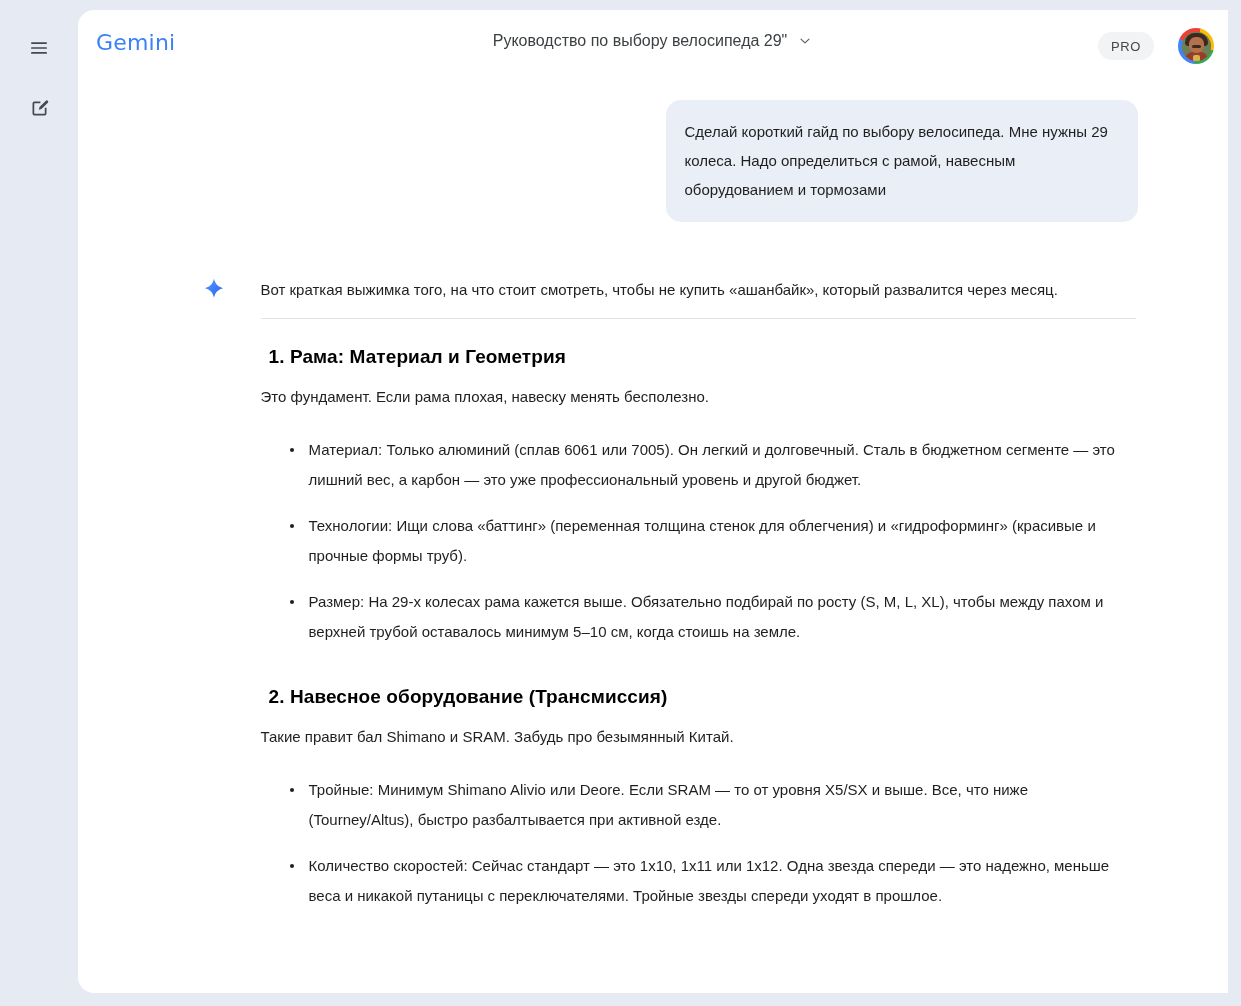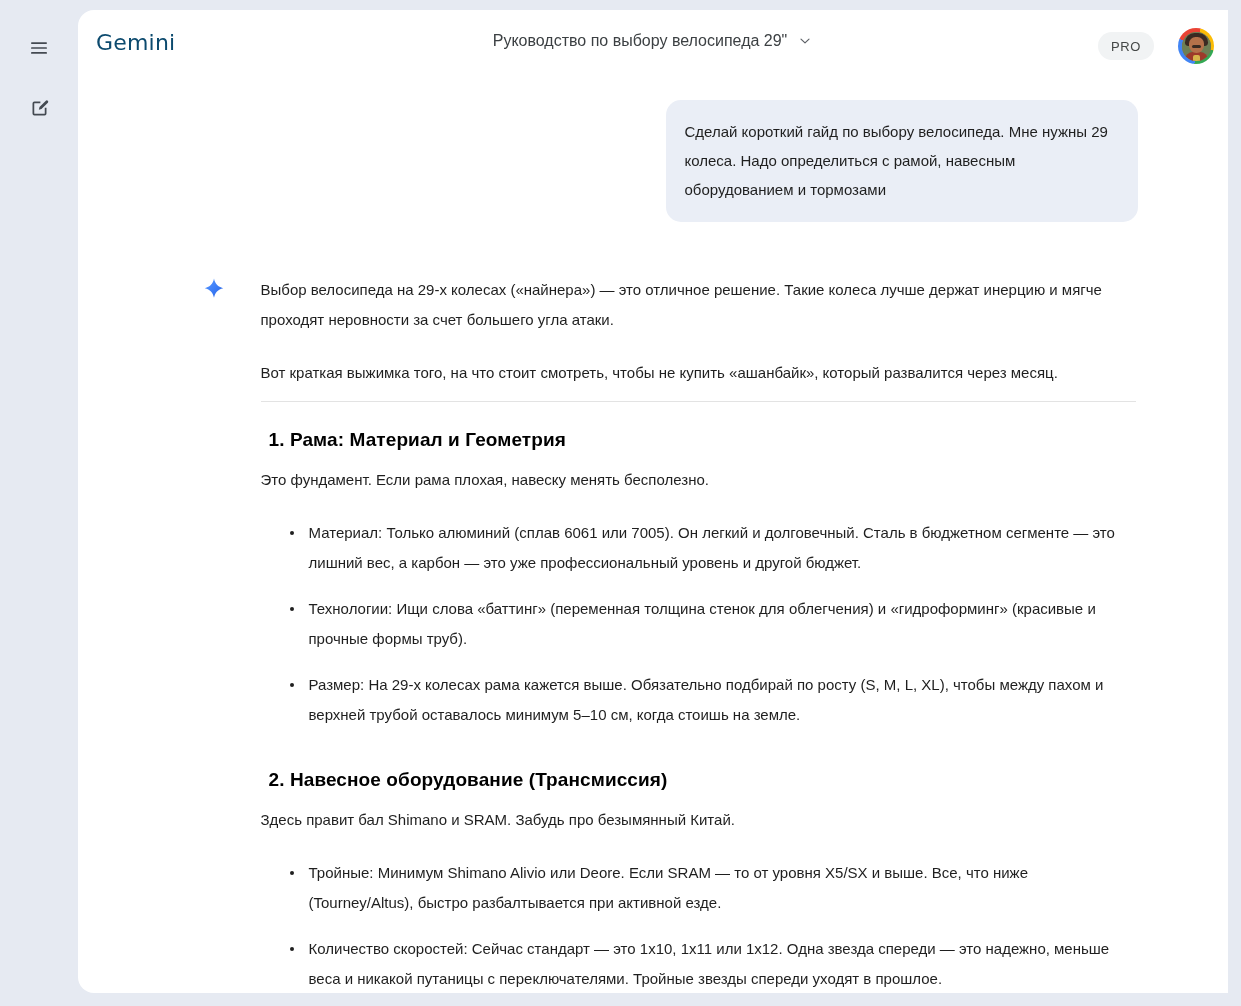--- a/index.html
+++ b/index.html
@@ -71,21 +71,21 @@
     display: flex;
     align-items: center;
     flex-shrink: 0;
   }
   .brand {
     position: absolute;
     left: 18px;
     top: 20px;
     font-size: 22px;
     letter-spacing: 0.2px;
-    color: #0c4a6e;
+    color: #3b82f6;
     font-family: "DejaVu Sans", sans-serif;
     font-weight: 400;
   }
   .conv-title-wrap {
     position: absolute;
     left: 0;
     right: 0;
     top: 22px;
     display: flex;
     justify-content: center;
@@ -332,38 +332,37 @@
                   <stop offset="0%" stop-color="#5b9bff"></stop>
                   <stop offset="55%" stop-color="#3b7cf6"></stop>
                   <stop offset="100%" stop-color="#2b5fd9"></stop>
                 </linearGradient>
               </defs>
               <path d="M13 1.6c1.05 5.3 3.9 8.35 9.2 9.6-5.3 1.25-8.15 4.3-9.2 9.6-1.05-5.3-3.9-8.35-9.2-9.6 5.3-1.25 8.15-4.3 9.2-9.6Z" fill="url(#sg)"></path>
             </svg>
           </span>
 
           <div class="model-content">
-            <p>Выбор велосипеда на 29-х колесах («найнера») — это отличное решение. Такие колеса лучше держат инерцию и мягче проходят неровности за счет большего угла атаки.</p>
             <p class="tight">Вот краткая выжимка того, на что стоит смотреть, чтобы не купить «ашанбайк», который развалится через месяц.</p>
 
             <hr class="sep">
 
             <div id="sections-host">
                 <div class="section">
                   <h3 class="section-title">1. Рама: Материал и Геометрия</h3>
                   <p class="lead">Это фундамент. Если рама плохая, навеску менять бесполезно.</p>
                   <ul class="bullets">
                     <li><b>Материал:</b><span> Только </span><b>алюминий (сплав 6061 или 7005)</b><span>. Он легкий и долговечный. Сталь в бюджетном сегменте — это лишний вес, а карбон — это уже профессиональный уровень и другой бюджет.</span></li>
                     <li><b>Технологии:</b><span> Ищи слова </span><b>«баттинг»</b><span> (переменная толщина стенок для облегчения) и </span><b>«гидроформинг»</b><span> (красивые и прочные формы труб).</span></li>
                     <li><b>Размер:</b><span> На 29-х колесах рама кажется выше. Обязательно подбирай по росту (S, M, L, XL), чтобы между пахом и верхней трубой оставалось минимум 5–10 см, когда стоишь на земле.</span></li>
                   </ul>
                 </div>
                 <div class="section">
                   <h3 class="section-title">2. Навесное оборудование (Трансмиссия)</h3>
-                  <p class="lead">Здесь правит бал Shimano и SRAM. Забудь про безымянный Китай.</p>
+                  <p class="lead">Такие правит бал Shimano и SRAM. Забудь про безымянный Китай.</p>
                   <ul class="bullets">
                     <li><b>Тройные:</b><span> Минимум </span><b>Shimano Alivio</b><span> или </span><b>Deore</b><span>. Если SRAM — то от уровня </span><b>X5/SX</b><span> и выше. Все, что ниже (Tourney/Altus), быстро разбалтывается при активной езде.</span></li>
                     <li><b>Количество скоростей:</b><span> Сейчас стандарт — это </span><b>1x10, 1x11 или 1x12</b><span>. Одна звезда спереди — это надежно, меньше веса и никакой путаницы с переключателями. Тройные звезды спереди уходят в прошлое.</span></li>
                   </ul>
                 </div>
               </div>
           </div>
         </div>
 
       </div>

